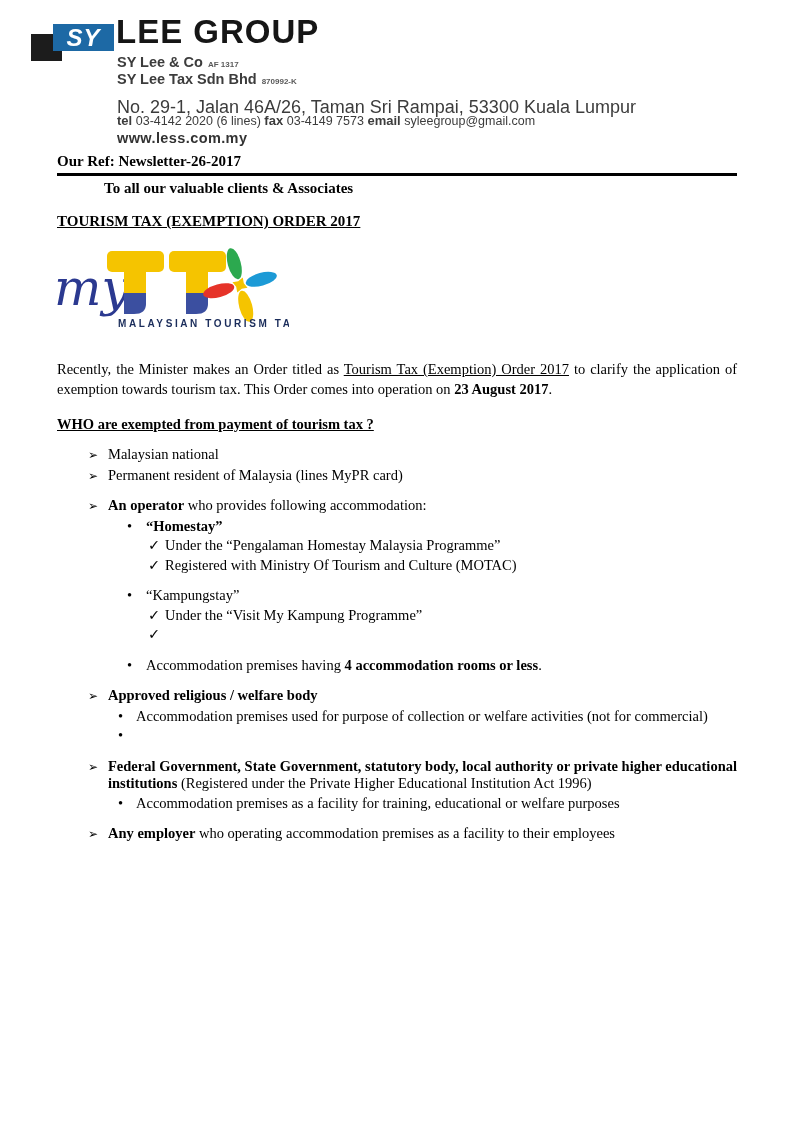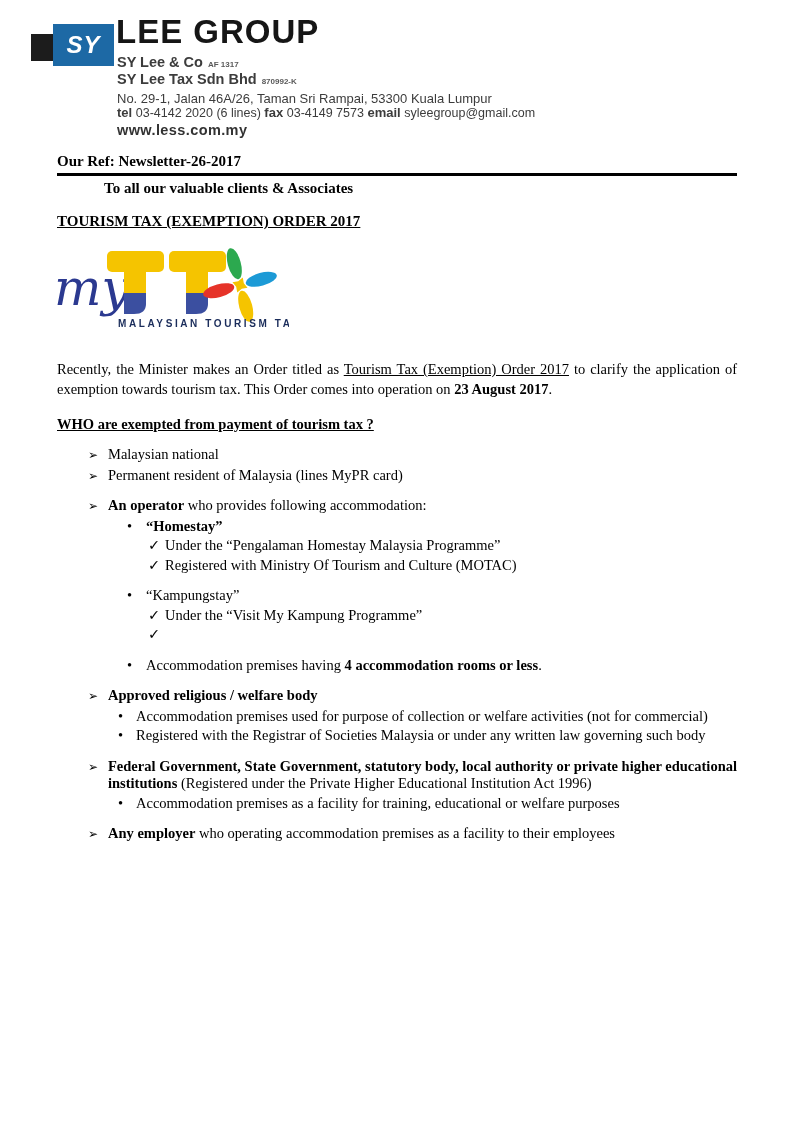--- a/index.html
+++ b/index.html
@@ -4,30 +4,30 @@
 <style>
   * { box-sizing: border-box; }
   html,body { margin:0; padding:0; background:#e8e8e8; }
   .page {
     position:relative; width:795px; height:1123px; margin:0 auto;
     background:#ffffff; font-family:"Liberation Serif", serif; color:#000;
     overflow:hidden;
   }
   
   .black-sq { position:absolute; left:31px; top:34px; width:31px; height:27px; background:#1c1c1c; }
-  .blue-box { position:absolute; left:53px; top:24px; width:61px; height:42px; background:#1d69a5;
+  .blue-box { position:absolute; left:53px; top:24px; width:61px; height:27px; background:#1d69a5;
               display:flex; align-items:center; justify-content:center; }
   .blue-box span { color:#fff; font-family:"Liberation Sans", sans-serif; font-weight:bold;
                    font-style:italic; font-size:24px; letter-spacing:1px; }
   .logo-name { position:absolute; left:116px; top:13px; font-family:"Liberation Sans", sans-serif;
                font-weight:800; font-size:33px; letter-spacing:1px; color:#161616; }
   .header-text { position:absolute; left:117px; top:55px; font-family:"Liberation Sans", sans-serif; color:#3c3c3c; }
   .co { font-weight:bold; font-size:14.5px; line-height:15px; }
   .reg { font-size:8px; margin-left:5px; font-weight:bold; color:#5a5a5a; }
-  .addr { font-size:13px; margin-top:3px; line-height:14px; }
+  .addr { font-size:18px; margin-top:11px; line-height:14px; }
   .contact { font-size:12.5px; line-height:14px; }
   .contact .contact-label { font-weight:bold; font-size:13px; }
   .web { font-weight:bold; font-size:14.5px; margin-top:2px; letter-spacing:0.4px; color:#333; }
   
   main { position:absolute; left:57px; top:152px; width:680px; font-size:14.5px; }
   .ourref { font-weight:bold; font-size:15px; line-height:19px; }
   .rule { border-top:3px solid #000; margin-top:2px; }
   .toline { font-weight:bold; font-size:15px; line-height:19px; margin-top:3px;margin-left:47px; }
   .subject { font-weight:bold; font-size:15px; line-height:19px; text-decoration:underline; margin-top:14px; }
   .ttx-logo { margin-top:16px; width:232px; height:84px; }
@@ -163,21 +163,20 @@
     <span class="text"><span style="font-weight: bold;">Approved religious / welfare body</span></span>
   </div>
 
   <div class="li l2b">
     <span class="marker">•</span>
     <span class="text"><span>Accommodation premises used for purpose of collection or welfare activities (not for commercial)</span></span>
   </div>
 
   <div class="li l2b">
     <span class="marker">•</span>
-    <span class="text"><span>Registered with the Registrar of Societies Malaysia or under any written law governing such body</span></span>
   </div>
 
   <div class="li l1 gap">
     <span class="marker">➢</span>
     <span class="text"><span style="font-weight: bold;">Federal Government, State Government, statutory body, local authority or private higher educational institutions </span><span>(Registered under the Private Higher Educational Institution Act 1996)</span></span>
   </div>
 
   <div class="li l2b">
     <span class="marker">•</span>
     <span class="text"><span>Accommodation premises as a facility for training, educational or welfare purposes</span></span>

